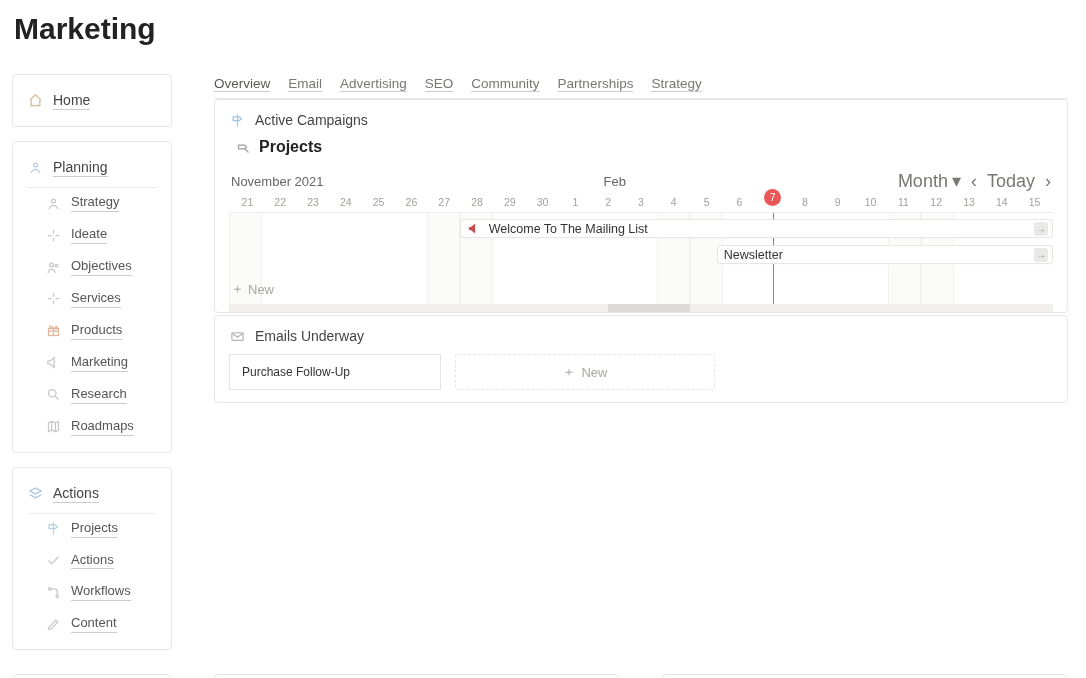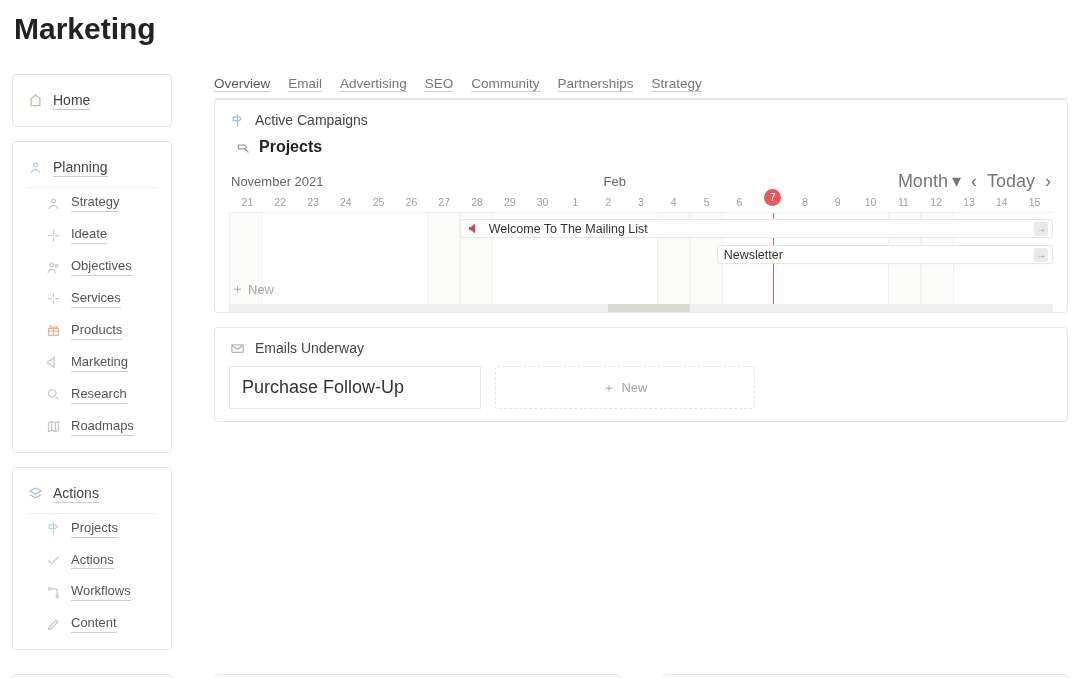--- a/index.html
+++ b/index.html
@@ -70,21 +70,21 @@
     position:absolute; right:4px; width:14px; height:14px; border-radius:3px; background:#e9e9e7; color:#8d8d89; display:flex; align-items:center; justify-content:center; font-size:10px;
   }
   .event-a { top:6px; left: calc((7.0/25)*100%); right:0; }
   .event-b { top:32px; left: calc((14.8/25)*100%); right:0; }
 
   .cal-new { position:absolute; left:2px; bottom:6px; color:#a6a6a2; font-size:13px; display:flex; align-items:center; gap:4px; cursor:pointer; }
   .cal-foot { height:8px; background:#f1f0ee; margin-top:0px; position:relative; }
   .cal-foot-active { position:absolute; top:0; bottom:0; left:46%; width:10%; background:#dcdad6; }
 
   .email-card {
-    border:1px solid #e6e6e4; border-radius:0; padding:10px 12px; width: 252px; font-size:18px; color:#333; cursor:pointer;
+    border:1px solid #e6e6e4; border-radius:0; padding:10px 12px; width: 212px; font-size:12px; color:#333; cursor:pointer;
   }
   .email-new {
     border:1px dashed #e6e6e4; border-radius:3px; width:260px; display:flex; align-items:center; justify-content:center; color:#a6a6a2; font-size:13px; gap:6px; cursor:pointer;
   }
   .emails-row { display:flex; gap:14px; }
 
   .lower { display:flex; gap:42px; margin-top:24px; align-items:flex-start; }
   .lower .sidebar { width:160px; flex:0 0 160px; }
   .obj-card { flex:1; }
   .chn-card { flex:1; }
@@ -378,21 +378,21 @@
         <div class="cal-new">
           <span>＋</span>
           <span>New</span>
         </div>
       </div>
       <div class="cal-foot">
           <div class="cal-foot-active"></div>
         </div>
     </div>
 
-    <div class="card" style="margin-top:14px;">
+    <div class="card" style="margin-top:2px;">
       <div class="section-head">
         <span class="ic">
           <svg class="micon" viewBox="0 0 24 24" fill="none" stroke="#999" stroke-width="2">
               <rect x="3" y="6" width="18" height="12" rx="1"></rect>
               <path d="M3 7l9 6 9-6"></path>
             </svg>
         </span>
         <span>Emails Underway</span>
       </div>
       <div class="emails-row">

